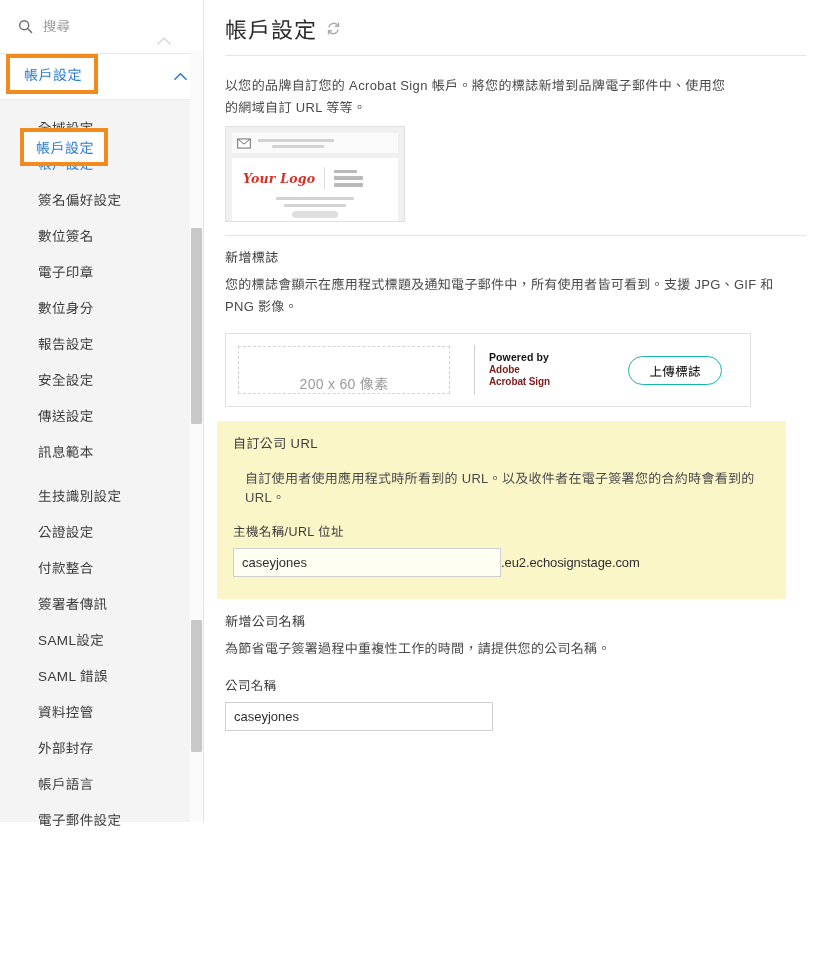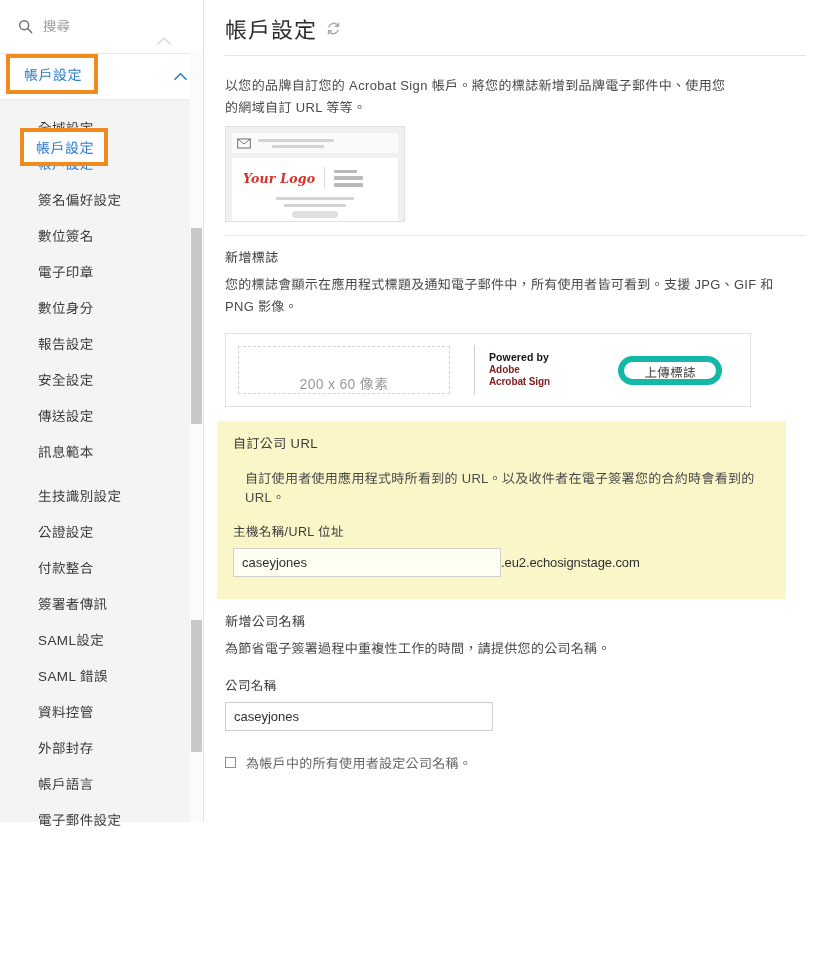--- a/index.html
+++ b/index.html
@@ -209,24 +209,24 @@
   .logo-sep { width: 1px; height: 50px; background: #cfcfcf; margin-left: 24px; }
   .powered {
     margin-left: 14px;
     line-height: 1.22;
   }
   .pw-small { font-size: 10.5px; font-weight: bold; color: #111; letter-spacing: .1px; }
   .pw-big { font-size: 10px; font-weight: bold; color: #7f1d1d; letter-spacing: -.1px; }
   .upload-btn {
     margin-left: auto; margin-right: 28px;
     height: 29px; padding: 0 20px;
-    border: 6px solid #14b8a6;
+    border: 1px solid #14b8a6;
     border-radius: 16px;
     background: #fff;
-    font-family: inherit; font-size: 12.5px; color: #404040;
+    font-family: inherit; font-size: 12.5px; color: #000000;
     letter-spacing: .4px;
     cursor: pointer;
   }
 
   
   .yellow-block {
     margin-top: 14px;
     margin-left: -8px;
     width: 569px;
     background: #fbf6c8;
@@ -436,20 +436,16 @@
         <input class="txt-input" type="text" value="caseyjones" style="">
         <span class="url-suffix">.eu2.echosignstage.com</span>
       </div>
     </div>
 
     <div class="company-sec">
       <div class="sec-title">新增公司名稱</div>
       <div class="sec-desc">為節省電子簽署過程中重複性工作的時間，請提供您的公司名稱。</div>
       <div class="field-label">公司名稱</div>
       <input class="cn-input" type="text" value="caseyjones" style="">
-      <div class="cb-row">
-        <span class="cb-box"></span>
-        <span class="cb-label">為帳戶中的所有使用者設定公司名稱。</span>
-      </div>
     </div>
 
   </div>
 </div>
 
 </body></html>

